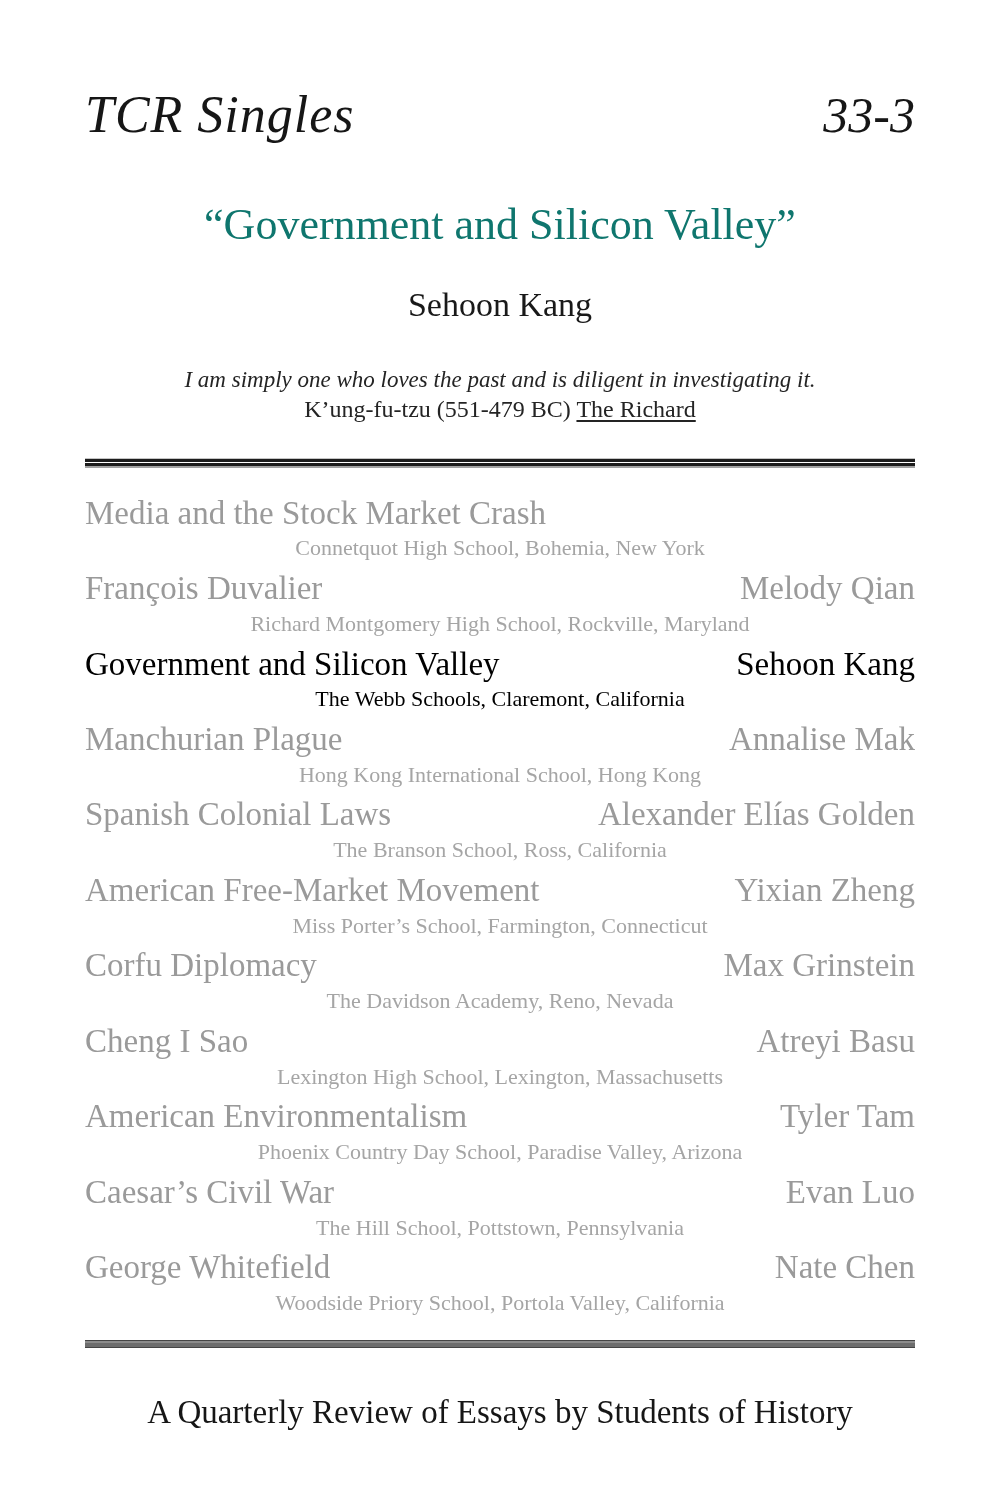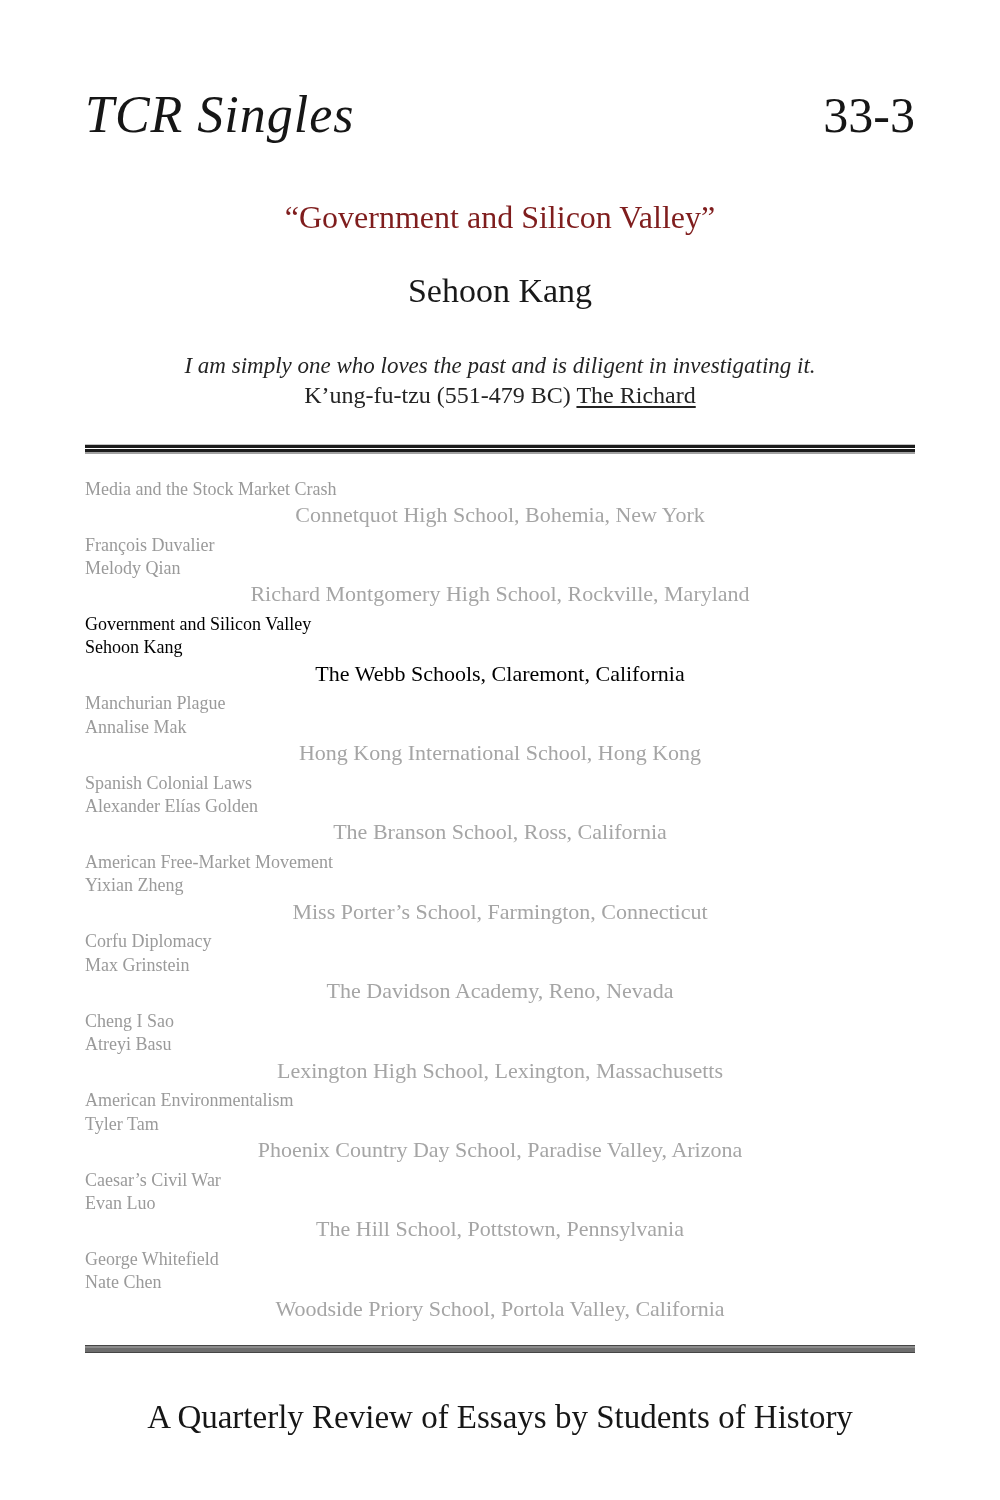--- a/index.html
+++ b/index.html
@@ -27,26 +27,27 @@
     font-style: italic;
     font-size: 52px;
     line-height: 1.05;
     color: #161616;
     letter-spacing: 1px;
   }
   .issue {
     font-size: 50px;
     line-height: 1.05;
     color: #161616;
+    font-style: italic;
   }
   .essay-title {
     margin-top: 56px;
     text-align: center;
-    font-size: 32px;
-    color: #7f1d1d;
+    font-size: 44px;
+    color: #0f766e;
   }
   .essay-author {
     margin-top: 36px;
     text-align: center;
     font-size: 34px;
     color: #191919;
   }
   .epigraph {
     margin-top: 42px;
     text-align: center;
@@ -79,24 +80,23 @@
   .toc {
     margin-top: 24px;
   }
   .toc-entry {
     margin-bottom: 4px;
   }
   .toc-line1 {
     display: flex;
     justify-content: space-between;
     align-items: baseline;
-    font-size: 18px;
+    font-size: 33px;
     line-height: 1.3;
     color: #9a9a9a;
-    flex-direction: column;
   }
   .toc-school {
     text-align: center;
     font-size: 22px;
     line-height: 1.3;
     color: #a5a5a5;
   }
   .toc-entry.highlight .toc-line1,
   .toc-entry.highlight .toc-school {
     color: #000000;

